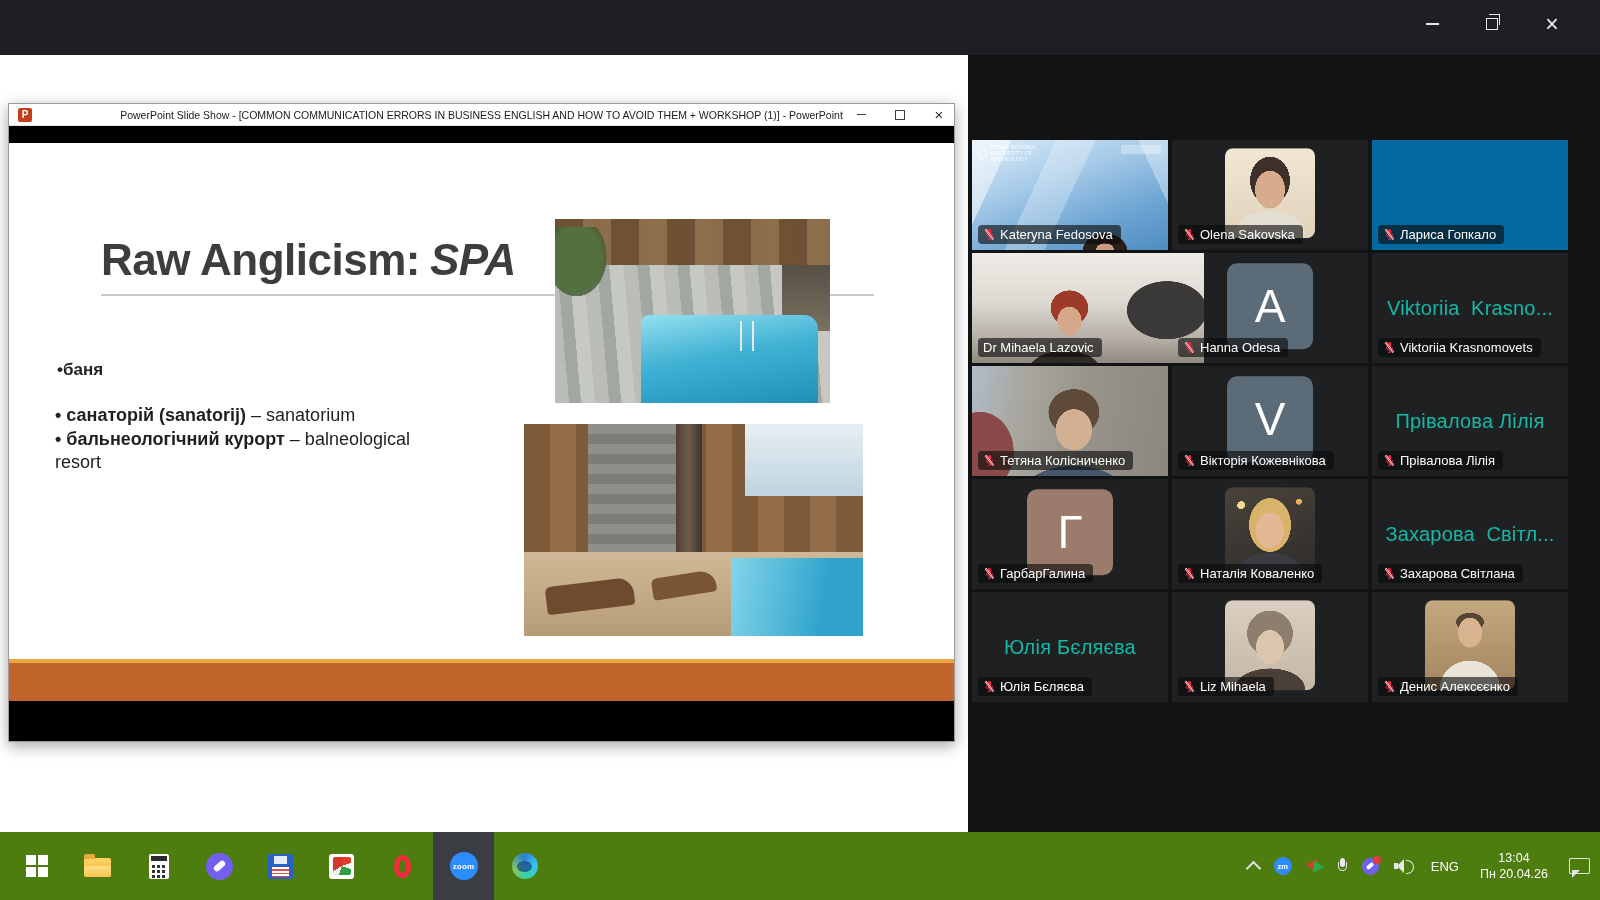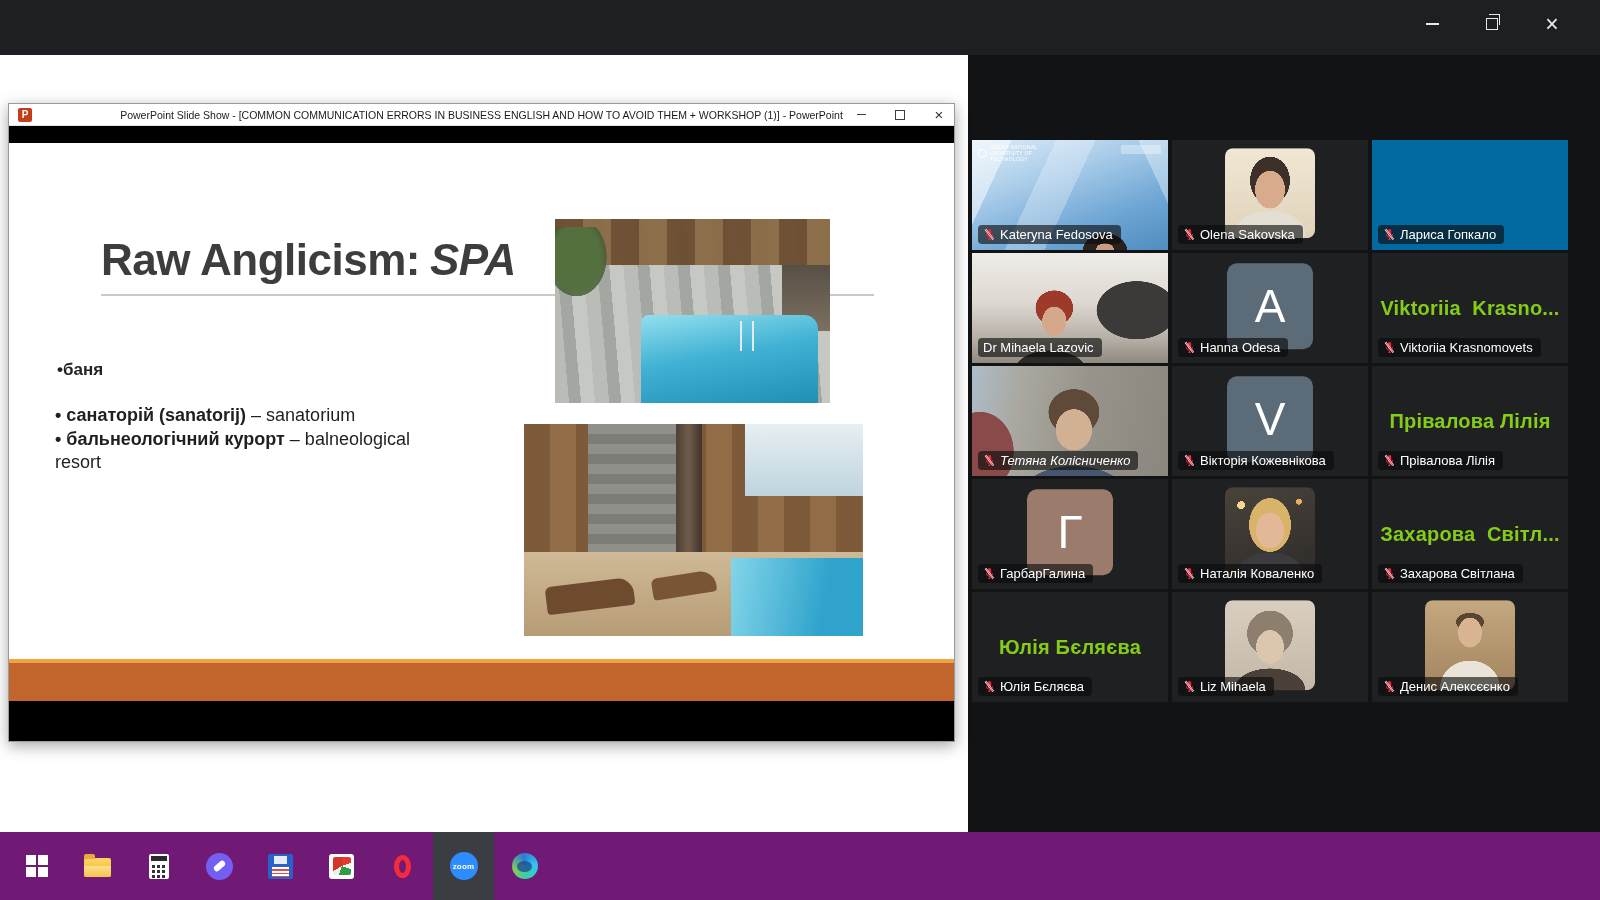--- a/index.html
+++ b/index.html
@@ -67,21 +67,21 @@
   .p2-l2{left:128px;bottom:40px;width:64px;height:22px;transform:rotate(-9deg);background:#7a5535}
   
   .tile{position:absolute;width:196px;height:110px;background:#1e2022;overflow:hidden;cursor:pointer}
   .tile.empty{background:#0369a1}
   .tile.active{outline:2px solid #2ad15e;outline-offset:-2px;z-index:2}
   .nlabel{position:absolute;left:6px;bottom:6px;display:inline-flex;align-items:center;gap:4px;
           background:rgba(10,10,10,.62);border-radius:4px;padding:2px 8px 2px 5px;font-size:13px;color:#fff;
           max-width:182px;white-space:nowrap;overflow:hidden;box-sizing:border-box;z-index:3}
   .mute-ic{display:inline-flex;flex:0 0 auto}
   .bigname{position:absolute;inset:0;display:flex;align-items:center;justify-content:center;
-           color:#84cc16;font-size:20px;font-weight:bold;white-space:pre;letter-spacing:.2px}
+           color:#14b8a6;font-size:20px;font-weight:normal;white-space:pre;letter-spacing:.2px}
   .avatar{position:absolute;left:50%;top:50%;transform:translate(-50%,-52%)}
   .avatar.letter{width:86px;height:86px;border-radius:10px;display:flex;align-items:center;justify-content:center;
                  color:#fff;font-size:46px;font-weight:400}
   .avatar.photo{width:90px;height:90px;border-radius:8px}
   .av-olena{background:radial-gradient(ellipse 15px 19px at 50% 46%,#d8ab8c 99%,transparent),
             radial-gradient(ellipse 20px 24px at 50% 36%,#3c3028 99%,transparent),
             radial-gradient(ellipse 35px 22px at 50% 94%,#e4dfd3 99%,transparent),
             linear-gradient(#f0e7d4,#e0d2ba)}
   .av-natalia{background:radial-gradient(circle 4px at 18% 20%,#f7d98b 99%,transparent),
               radial-gradient(circle 3px at 82% 16%,#e8b05a 99%,transparent),
@@ -114,21 +114,21 @@
      background:radial-gradient(ellipse 20px 24px at 42% 62%,#d6a88b 60%,transparent 61%),
                 radial-gradient(ellipse 31px 29px at 42% 50%,#9e3a2a 60%,transparent 61%),
                 radial-gradient(ellipse 58px 34px at 40% 108%,#2e2a28 62%,transparent 63%)}
   .vid.tetyana{background:radial-gradient(ellipse 56px 66px at 4% 78%,#8a4a49 60%,transparent 61%),
                linear-gradient(100deg,#aebdc9 0%,#a9a79f 25%,#98948c 55%,#8b867e 100%)}
   .vid.tetyana::after{content:"";position:absolute;inset:0;
      background:radial-gradient(ellipse 30px 34px at 52% 58%,#d2b093 60%,transparent 61%),
                 radial-gradient(ellipse 42px 38px at 52% 42%,#5f4a39 60%,transparent 61%),
                 radial-gradient(ellipse 82px 44px at 52% 116%,#46566e 62%,transparent 63%)}
   
-  .taskbar{position:absolute;left:0;top:832px;width:1600px;height:68px;background:#701a75}
+  .taskbar{position:absolute;left:0;top:832px;width:1600px;height:68px;background:#4d7c0f}
   .tb-apps{position:absolute;left:6px;top:0;bottom:0;display:flex}
   .slot{width:61px;height:100%;display:flex;align-items:center;justify-content:center;cursor:pointer}
   .slot.active-app{background:#3a3d41}
   .ti-start{width:22px;height:22px;background:
       linear-gradient(#fff,#fff) 0 0/10px 10px no-repeat,
       linear-gradient(#fff,#fff) 12px 0/10px 10px no-repeat,
       linear-gradient(#fff,#fff) 0 12px/10px 10px no-repeat,
       linear-gradient(#fff,#fff) 12px 12px/10px 10px no-repeat}
   .ti-explorer{width:27px;height:19px;background:linear-gradient(#ffd563,#f2b23c);border-radius:2px;position:relative;margin-top:3px}
   .ti-explorer::before{content:"";position:absolute;top:-4px;left:0;width:11px;height:5px;background:#e9a93c;border-radius:2px 2px 0 0}
@@ -280,21 +280,21 @@
           <svg viewBox="0 0 24 24" width="13" height="13">
             <path fill="#e8273c" d="M12 15a3.2 3.2 0 0 0 3.2-3.2V5.2a3.2 3.2 0 1 0-6.4 0v6.6A3.2 3.2 0 0 0 12 15z"></path>
             <path fill="none" stroke="#e8273c" stroke-width="1.8" d="M6.2 11.4a5.8 5.8 0 0 0 11.6 0M12 17.5V21M9.5 21h5"></path>
             <path stroke="#fff" stroke-width="3.4" d="M4.5 2.5 19 21" fill="none"></path>
             <path stroke="#e8273c" stroke-width="1.8" d="M4.5 2.5 19 21" fill="none"></path>
           </svg>
         </span>
         <span>Лариса Гопкало</span>
       </div>
     </div>
-    <div class="tile active" style="left: 972px; top: 253px;">
+    <div class="tile active" style="left: 972px; top: 253px; padding-left: 36px;">
       <div class="vid mihaela"></div>
       <div class="nlabel">
         <span>Dr Mihaela Lazovic</span>
       </div>
     </div>
     <div class="tile" style="left: 1172px; top: 253px;">
       <div class="avatar letter" style="background:#5c6b78">A</div>
       <div class="nlabel">
         <span class="mute-ic">
           <svg viewBox="0 0 24 24" width="13" height="13">
@@ -314,21 +314,21 @@
           <svg viewBox="0 0 24 24" width="13" height="13">
             <path fill="#e8273c" d="M12 15a3.2 3.2 0 0 0 3.2-3.2V5.2a3.2 3.2 0 1 0-6.4 0v6.6A3.2 3.2 0 0 0 12 15z"></path>
             <path fill="none" stroke="#e8273c" stroke-width="1.8" d="M6.2 11.4a5.8 5.8 0 0 0 11.6 0M12 17.5V21M9.5 21h5"></path>
             <path stroke="#fff" stroke-width="3.4" d="M4.5 2.5 19 21" fill="none"></path>
             <path stroke="#e8273c" stroke-width="1.8" d="M4.5 2.5 19 21" fill="none"></path>
           </svg>
         </span>
         <span>Viktoriia Krasnomovets</span>
       </div>
     </div>
-    <div class="tile" style="left: 972px; top: 366px; font-style: italic;">
+    <div class="tile" style="left: 972px; top: 366px;">
       <div class="vid tetyana"></div>
       <div class="nlabel">
         <span class="mute-ic">
           <svg viewBox="0 0 24 24" width="13" height="13">
             <path fill="#e8273c" d="M12 15a3.2 3.2 0 0 0 3.2-3.2V5.2a3.2 3.2 0 1 0-6.4 0v6.6A3.2 3.2 0 0 0 12 15z"></path>
             <path fill="none" stroke="#e8273c" stroke-width="1.8" d="M6.2 11.4a5.8 5.8 0 0 0 11.6 0M12 17.5V21M9.5 21h5"></path>
             <path stroke="#fff" stroke-width="3.4" d="M4.5 2.5 19 21" fill="none"></path>
             <path stroke="#e8273c" stroke-width="1.8" d="M4.5 2.5 19 21" fill="none"></path>
           </svg>
         </span>
@@ -472,13 +472,29 @@
       <div class="slot">
         <div class="ti-opera"></div>
       </div>
       <div class="slot active-app">
         <div class="ti-zoom">zoom</div>
       </div>
       <div class="slot">
         <div class="ti-edge"></div>
       </div>
     </div>
+  <div class="tb-tray" id="tbtray">
+      <span class="tr-chevron"></span>
+      <span class="tr-zm">zm</span>
+      <span class="tr-arrows"></span>
+      <span class="tr-mic"></span>
+      <span class="tr-viber"></span>
+      <span class="tr-speaker">
+        <span class="tr-wave"></span>
+      </span>
+      <span class="tray-lang">ENG</span>
+      <div class="tray-clock">
+        <span>13:04</span>
+        <span>Пн 20.04.26</span>
+      </div>
+      <span class="tray-notif"></span>
+    </div>
 </div>
 
 </body></html>

